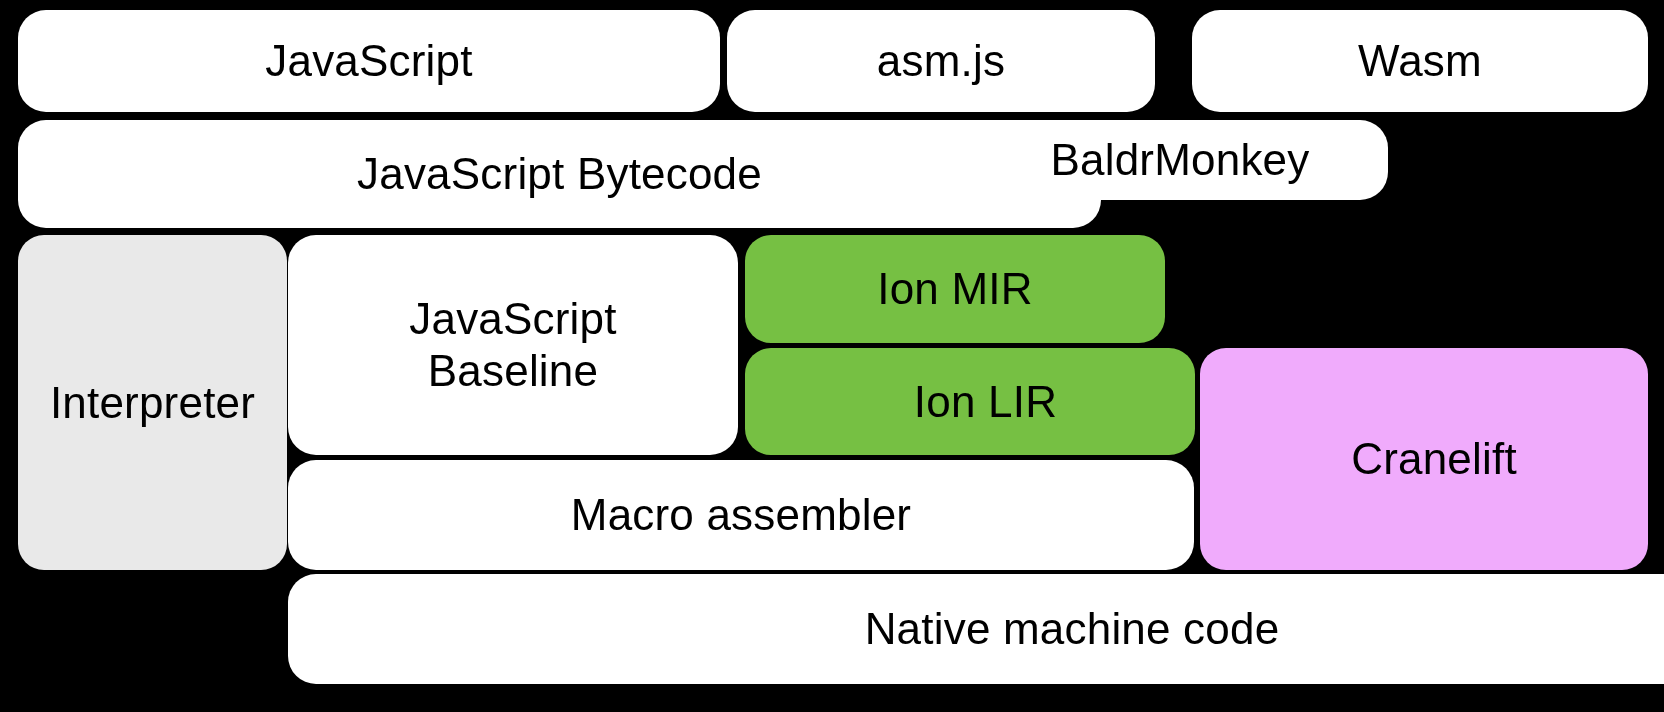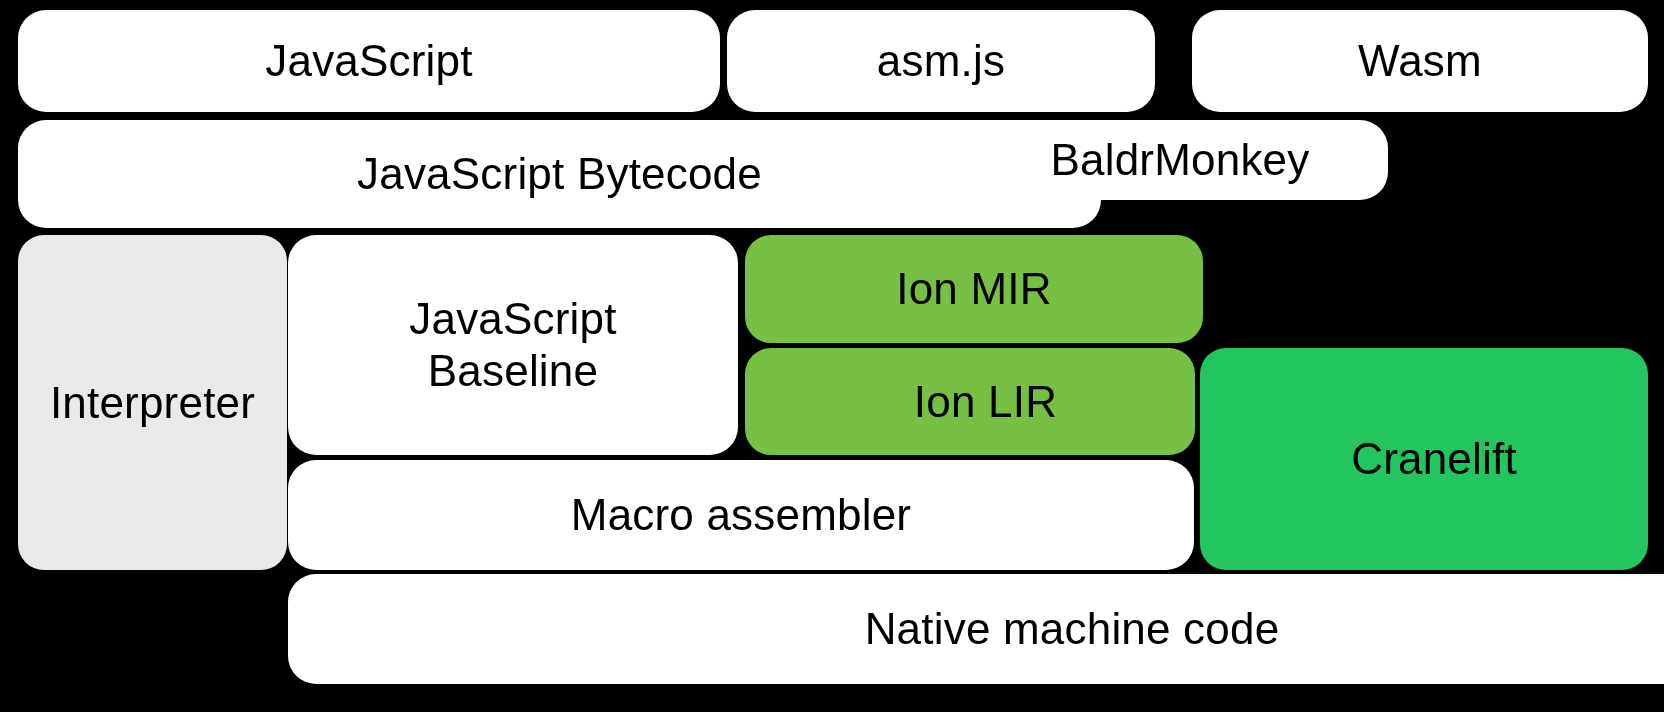--- a/index.html
+++ b/index.html
@@ -29,32 +29,32 @@
     color: #000000;
     font-size: 44px;
     line-height: 1.18;
     letter-spacing: 0.2px;
     white-space: pre-line;
     -webkit-font-smoothing: antialiased;
   }
   .fill-white  { background: #ffffff; border-radius: 28px; }
   .fill-grey   { background: #e9e9e9; }
   .fill-green  { background: #76c043; }
-  .fill-pink   { background: #22c55e; padding-left: 20px; }
+  .fill-pink   { background: #f0abfc; padding-left: 20px; }
 </style>
 </head>
 <body>
 
 <div id="diagram" style="width: 1664px; height: 712px; background: rgb(0, 0, 0);">
     <div class="node fill-white" style="left: 18px; top: 10px; width: 702px; height: 102px;">JavaScript</div>
     <div class="node fill-white" style="left: 727px; top: 10px; width: 428px; height: 102px;">asm.js</div>
     <div class="node fill-white" style="left: 1192px; top: 10px; width: 456px; height: 102px;">Wasm</div>
     <div class="node fill-white" style="left: 18px; top: 120px; width: 1083px; height: 108px;">JavaScript Bytecode</div>
     <div class="node fill-white" style="left: 972px; top: 120px; width: 416px; height: 80px;">BaldrMonkey</div>
     <div class="node fill-grey" style="left: 18px; top: 235px; width: 269px; height: 335px; text-align: right;">Interpreter</div>
     <div class="node fill-white" style="left: 288px; top: 235px; width: 450px; height: 220px;">JavaScript
 Baseline</div>
-    <div class="node fill-green" style="left: 745px; top: 235px; width: 458px; height: 108px;">Ion MIR</div>
+    <div class="node fill-green" style="left: 745px; top: 235px; width: 420px; height: 108px;">Ion MIR</div>
     <div class="node fill-green" style="left: 745px; top: 348px; width: 450px; height: 107px; padding-left: 31px;">Ion LIR</div>
     <div class="node fill-pink" style="left: 1200px; top: 348px; width: 448px; height: 222px;">Cranelift</div>
     <div class="node fill-white" style="left: 288px; top: 460px; width: 906px; height: 110px;">Macro assembler</div>
     <div class="node fill-white" style="left: 288px; top: 574px; width: 1568px; height: 110px;">Native machine code</div>
   </div>
 
 </body></html>

